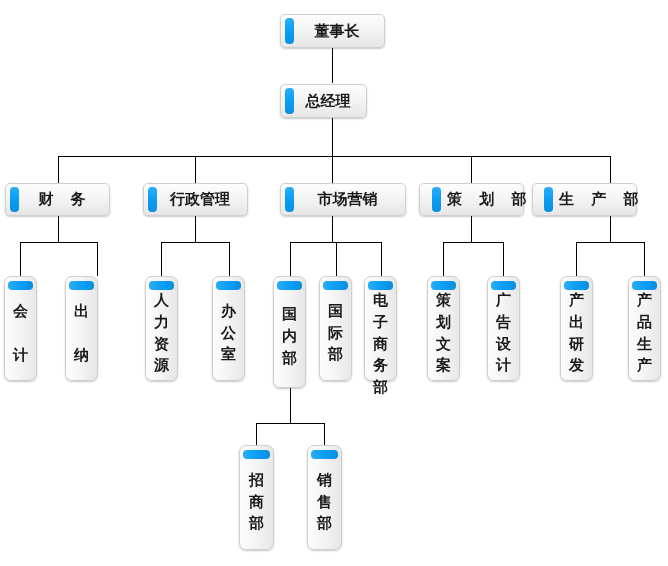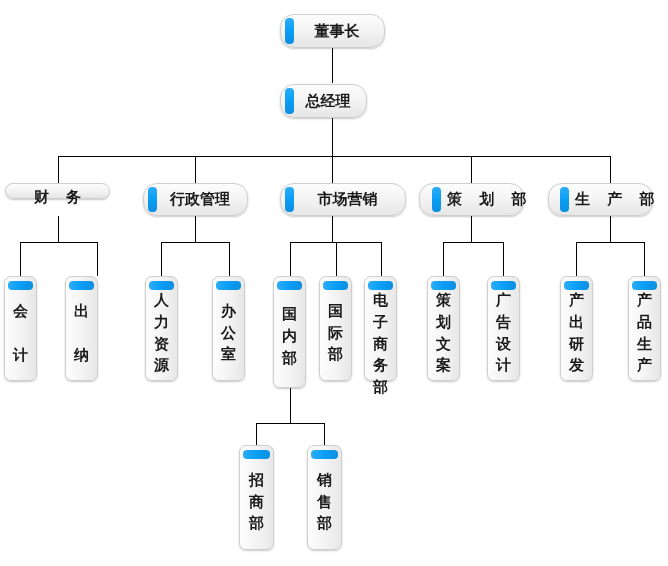--- a/index.html
+++ b/index.html
@@ -16,21 +16,21 @@
   .ln.v{width:1px;}
   .ln.h{height:1px;}
 
   
   .node-h{
     position:absolute;
     box-sizing:border-box;
     display:flex;align-items:center;
     background:linear-gradient(to bottom,#fdfdfd 0%,#f4f4f4 45%,#e6e6e6 100%);
     border:1px solid #cfcfcf;
-    border-radius:14px;
+    border-radius:5px;
     box-shadow:0 1px 2px rgba(0,0,0,0.22);
     padding-left:4px;
   }
   .node-h .bar{
     width:9px;
     align-self:stretch;
     margin:3px 0;
     background:linear-gradient(to bottom,#2badf7 0%,#0a9ef5 50%,#0b8fe0 100%);
     border-radius:4px;
     flex:0 0 auto;
@@ -130,37 +130,37 @@
   <div class="node-h" style="left:280px;top:14px;width:105px;height:34px;">
     <span class="bar"></span>
     <span class="txt">董事长</span>
   </div>
 
   <div class="node-h" style="left:280px;top:84px;width:87px;height:34px;">
     <span class="bar"></span>
     <span class="txt">总经理</span>
   </div>
 
-  <div class="node-h" style="left:5px;top:183px;width:105px;height:16px;flex-direction:column;">
+  <div class="node-h" style="left:5px;top:183px;width:105px;height:33px;">
     <span class="bar"></span>
     <span class="txt sp">财 务</span>
   </div>
   <div class="node-h" style="left:143px;top:183px;width:105px;height:33px;">
     <span class="bar"></span>
     <span class="txt">行政管理</span>
   </div>
   <div class="node-h" style="left:280px;top:183px;width:126px;height:33px;">
     <span class="bar"></span>
     <span class="txt">市场营销</span>
   </div>
   <div class="node-h" style="left:419px;top:183px;width:105px;height:33px;padding-left:12px;">
     <span class="bar"></span>
     <span class="txt sp">策 划 部</span>
   </div>
-  <div class="node-h" style="left:548px;top:183px;width:105px;height:33px;padding-left:11px;">
+  <div class="node-h" style="left:532px;top:183px;width:105px;height:33px;padding-left:11px;">
     <span class="bar"></span>
     <span class="txt sp">生 产 部</span>
   </div>
 
   <div class="node-v" style="left:4px;top:276px;width:33px;height:105px;">
     <span class="bar"></span>
     <span class="txt loose">
       <span>会</span>
         <span>计</span>
     </span>

